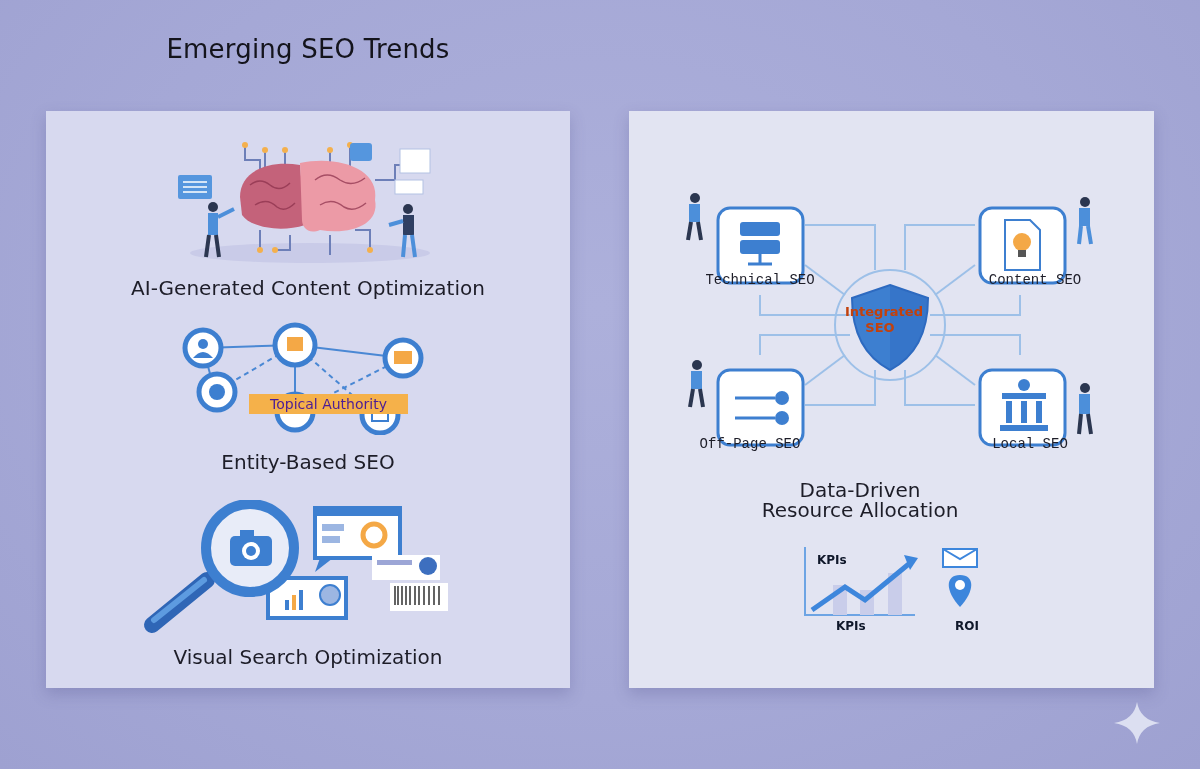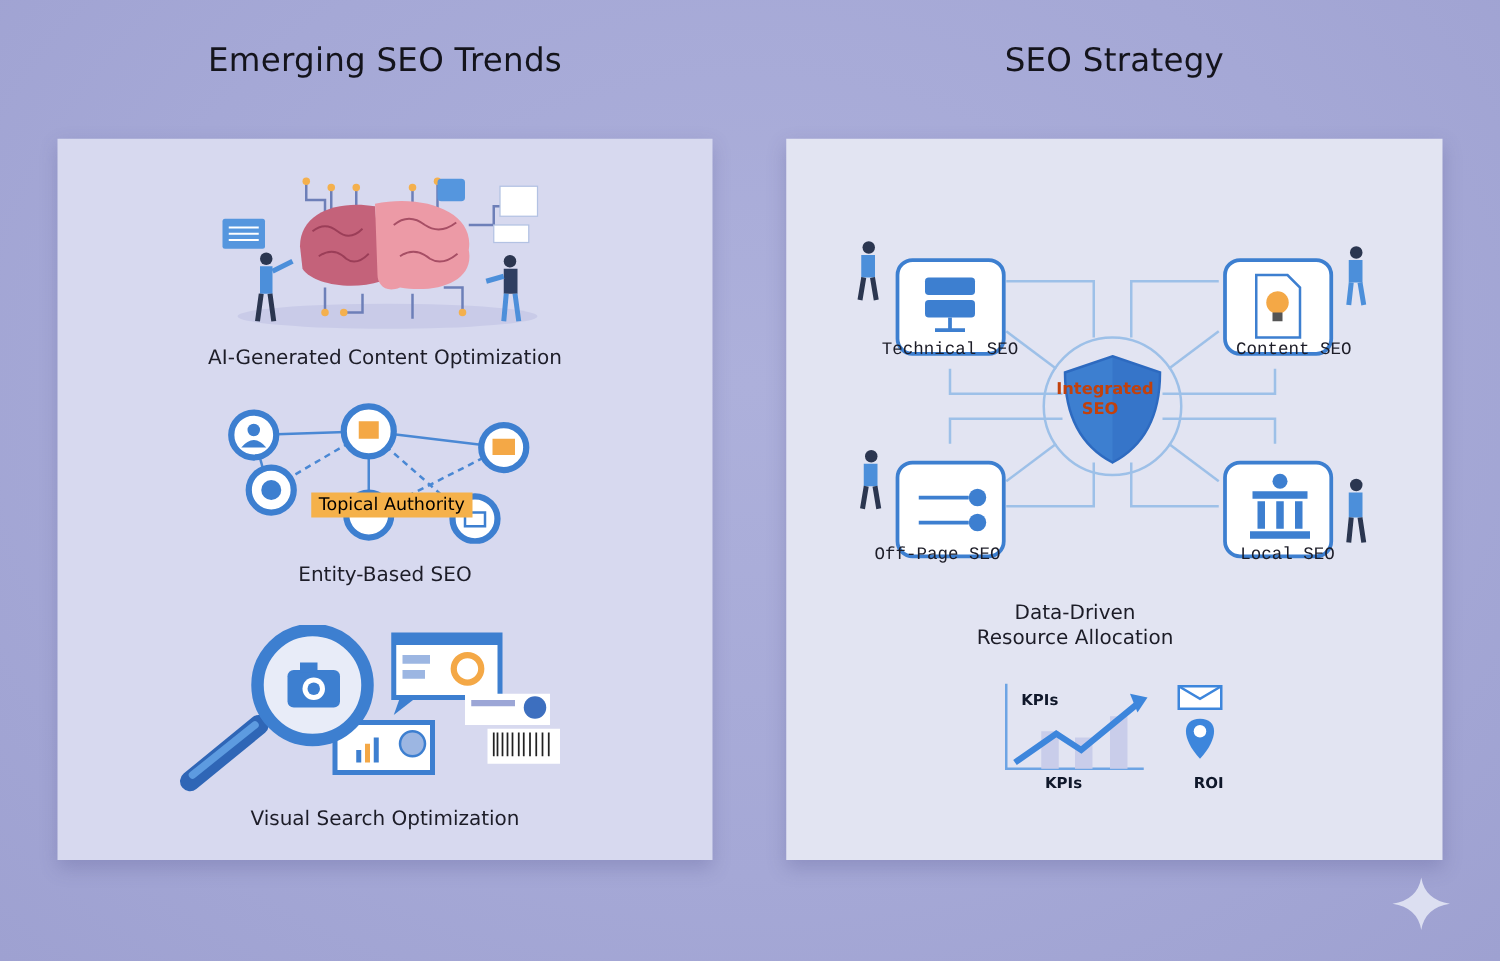--- a/index.html
+++ b/index.html
@@ -15,31 +15,31 @@
   }
   .title.left { left:46px; width:524px; top:34px; }
   .title.right { left:629px; width:525px; top:34px; }
   .panel {
     position:absolute; top:111px; height:577px;
     box-shadow: 0 6px 14px rgba(70,70,130,0.25);
   }
   .panel.left { left:46px; width:524px; background:#d7d9ef; }
   .panel.right { left:629px; width:525px; background:#e2e4f2; }
   .cap {
-    position:absolute; text-align:center; font-size:16px; color:#1d1d28;
+    position:absolute; text-align:center; font-size:20px; color:#1d1d28;
     font-family: "DejaVu Sans", sans-serif;
   }
   .ill { position:absolute; }
   .lbl {
     position:absolute; font-size:14px; color:#1d1d28; font-family:Liberation Mono, monospace;
     text-align:center;
   }
   .badge {
-    position:absolute; background:#f5b14a; color:#000000; font-size:14px;
-    padding:2px 6px; font-family:"DejaVu Sans", sans-serif;
+    position:absolute; background:#f5b14a; color:#4c1d95; font-size:14px;
+    padding:2px 21px; font-family:"DejaVu Sans", sans-serif;
   }
   .sparkle { position:absolute; left:1112px; top:700px; width:50px; height:46px; }
   .shield-text {
     position:absolute; color:#c2410c; font-size:13px; font-weight:bold; text-align:center;
     line-height:16px; font-family:"DejaVu Sans", sans-serif;
   }
   .kpi { position:absolute; color:#0f172a; font-weight:bold; font-size:12px; font-family:"DejaVu Sans", sans-serif; }
 </style>
 </head>
 <body>
@@ -163,21 +163,20 @@
   <path d="M14 120 l50 -40" stroke="#5d9be0" stroke-width="6" stroke-linecap="round"></path>
   <circle cx="110" cy="48" r="44" fill="#e8ecf8" stroke="#3d7fd0" stroke-width="10"></circle>
   <rect x="90" y="36" width="42" height="30" rx="5" fill="#3d7fd0"></rect>
   <rect x="100" y="30" width="14" height="8" fill="#3d7fd0"></rect>
   <circle cx="111" cy="51" r="9" fill="#fff"></circle>
     <circle cx="111" cy="51" r="5" fill="#3d7fd0"></circle>
 </svg>
 <div class="cap" style="left:46px;width:524px;top:645px">Visual Search Optimization</div>
 
 <div class="title right">
-  <div>SEO Strategy</div>
 </div>
 <div class="panel right"></div>
 
 <svg class="ill" style="left:660px;top:180px" width="460" height="290" viewBox="0 0 460 290">
   <g stroke="#9dc0e8" stroke-width="2" fill="none">
     <path d="M145 45 h70 v45"></path>
       <path d="M315 45 h-70 v45"></path>
     <path d="M145 85 l40 30"></path>
       <path d="M315 85 l-40 30"></path>
     <path d="M100 115 v20 h90"></path>

